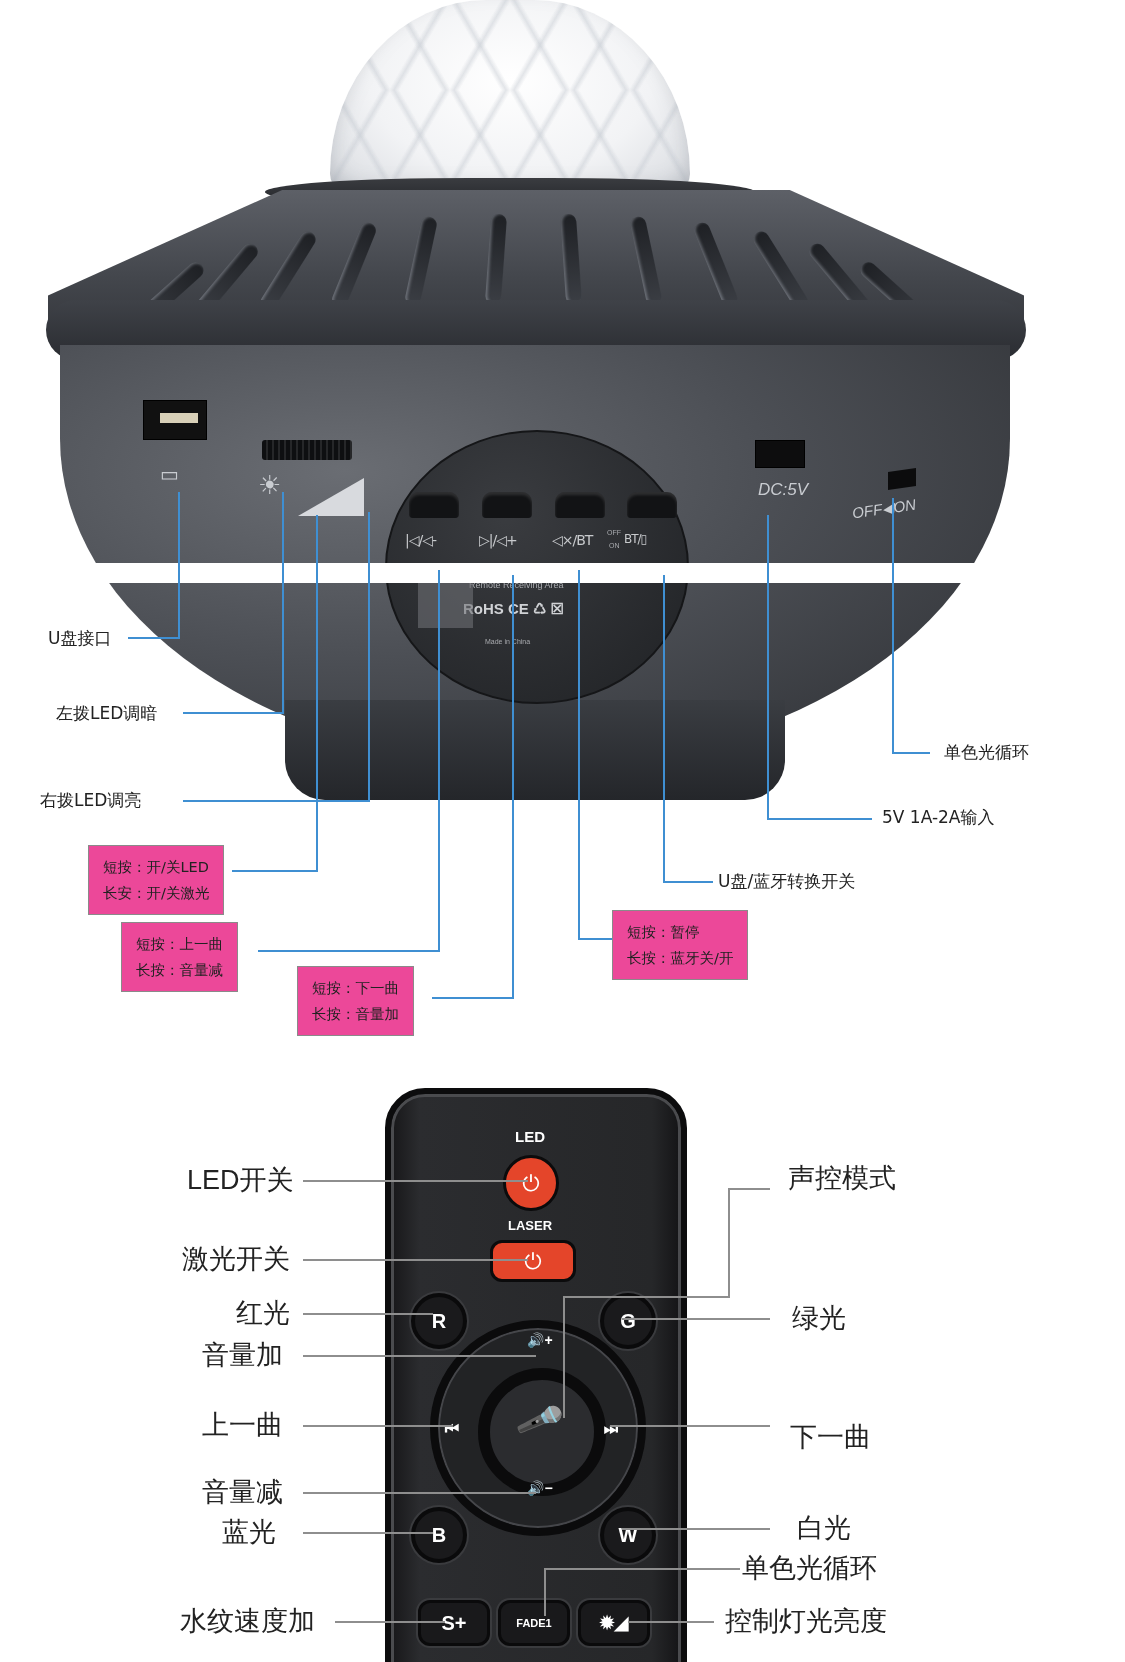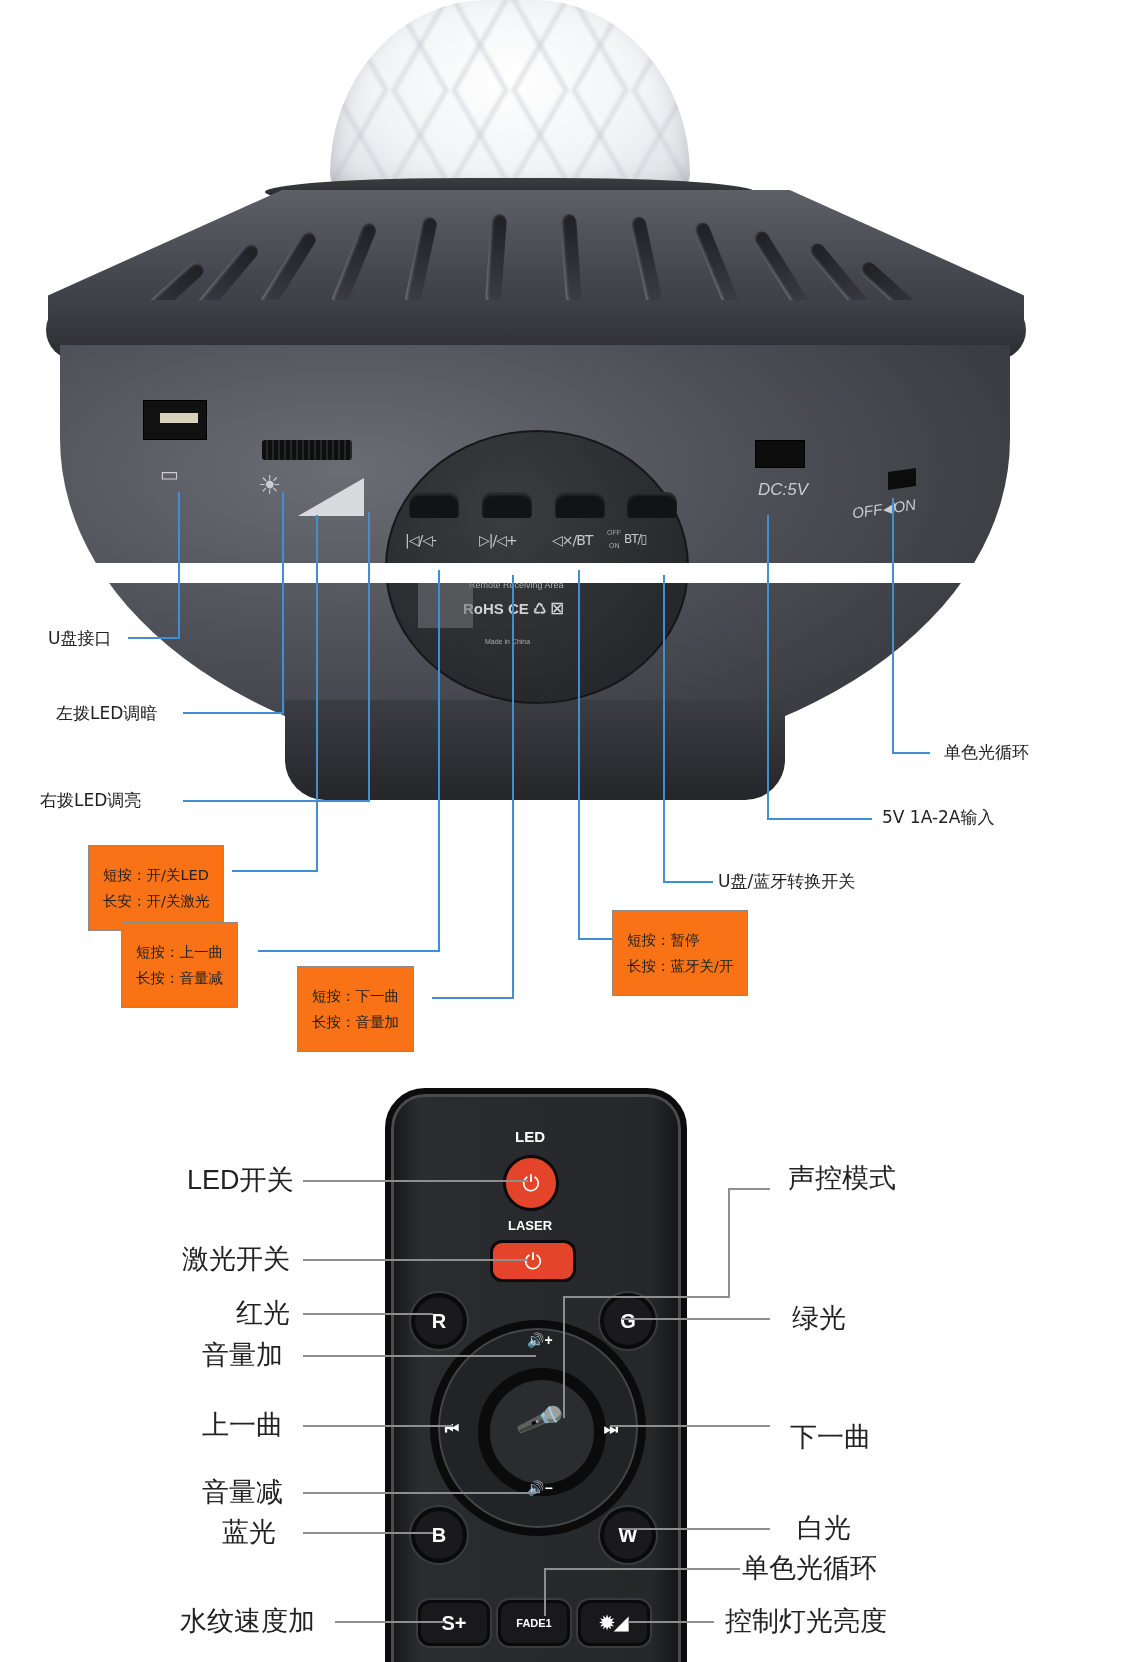--- a/index.html
+++ b/index.html
@@ -43,21 +43,21 @@
   .usbport::after { content:""; position:absolute; left:16px; top:12px; width:38px; height:10px; background:#d8d0b8; }
   .dial { left:262px; top:440px; width:90px; height:20px; background:#0e0f11; border-radius:3px;
           background-image:repeating-linear-gradient(90deg,#0e0f11 0 4px,#262729 4px 6px); }
   .dcport { left:755px; top:440px; width:48px; height:26px; background:#0d0d0e; border:1px solid #000; }
   .pwrsw { left:888px; top:470px; width:28px; height:18px; background:#0c0c0d; transform:skewY(-8deg); }
   .silk { position:absolute; color:#c9ccd1; font-family:"Liberation Sans",sans-serif; white-space:nowrap; }
   .wifi { left:418px; top:568px; width:55px; height:60px; background:#6e7075; opacity:.6; }
   
   .bl { position:absolute; background:#3f8fd2; }
   .lbl { position:absolute; font-size:17px; color:#222; white-space:nowrap; font-family:"DejaVu Sans",sans-serif; }
-  .box { position:absolute; border:1.5px solid #8a8a8a; background:#f97316; padding:16px 14px; font-size:14.5px; line-height:26px; color:#222; font-family:"DejaVu Sans",sans-serif; white-space:nowrap; }
+  .box { position:absolute; border:1.5px solid #8a8a8a; background:#ec4899; padding:8px 14px; font-size:14.5px; line-height:26px; color:#222; font-family:"DejaVu Sans",sans-serif; white-space:nowrap; }
   
   .remote { left:385px; top:1088px; width:290px; height:620px; border-radius:40px 40px 0 0;
             background:linear-gradient(90deg,#171719 0%,#2b2c2f 10%,#262729 90%,#141416 100%);
             border:6px solid #0c0c0d; box-shadow: inset 0 0 0 3px #4a4b4e; }
   .rtxt { position:absolute; color:#fff; font-weight:bold; font-family:"Liberation Sans",sans-serif; font-size:15px; text-align:center; }
   .redbtn { position:absolute; background:#e4452a; border:3px solid #0b0b0c; color:#fff; display:flex; align-items:center; justify-content:center; font-size:22px; }
   .rbtn { position:absolute; width:48px; height:48px; border-radius:50%; background:#1a1a1c; border:4px solid #0a0a0b;
           box-shadow:0 0 0 2px #3a3b3e; color:#fff; font-weight:bold; font-size:20px; display:flex; align-items:center; justify-content:center; font-family:"Liberation Sans",sans-serif; }
   .ring { position:absolute; border-radius:50%; }
   .sqbtn { position:absolute; width:66px; height:40px; border-radius:12px; background:#19191b; border:3px solid #0a0a0b; box-shadow:0 0 0 2px #3a3b3e;

